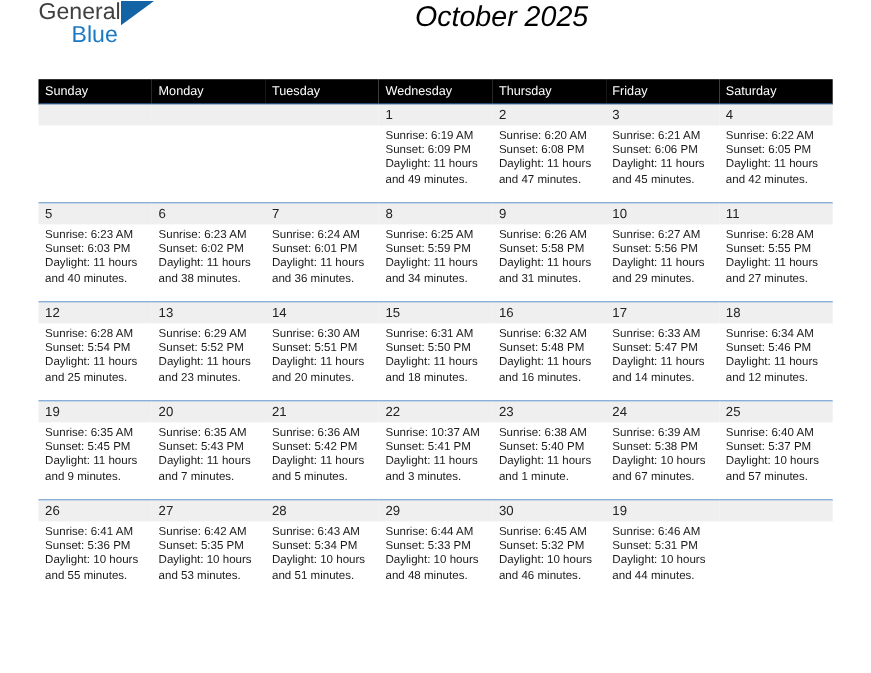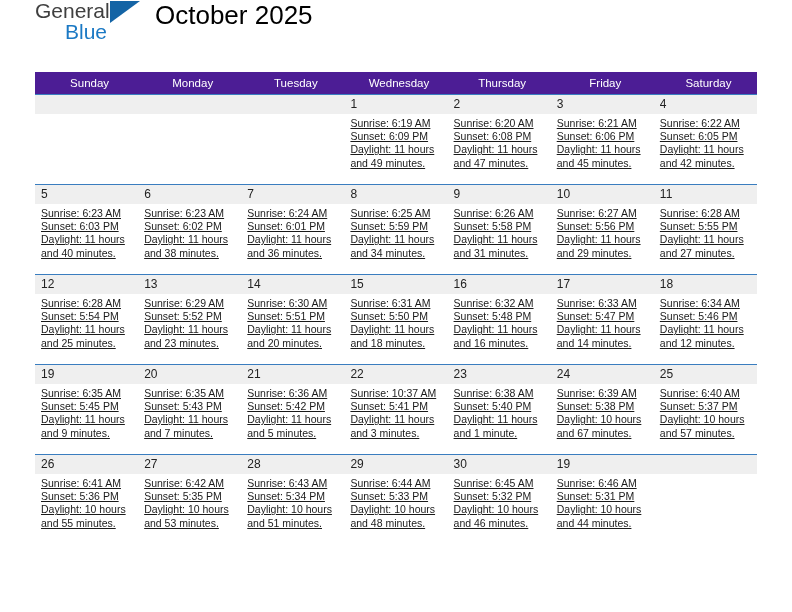--- a/index.html
+++ b/index.html
@@ -56,22 +56,23 @@
   .logo-tri {
     position: absolute;
     left: 75px;
     top: 1px;
     width: 0;
     height: 0;
     border-left: 30px solid #1464a5;
     border-bottom: 22px solid transparent;
   }
   .title-block {
-    text-align: left;
+    text-align: center;
     flex: 1 1 auto;
+    font-style: italic;
   }
   .month-title {
     font-size: 26px;
     color: #000;
     line-height: 30px;
     font-weight: normal;
     margin: 0;
   }
   .location {
     font-size: 14px;
@@ -80,25 +81,25 @@
     margin-top: 6px;
   }
 
   
   .calendar {
     width: 722px;
     border-collapse: collapse;
     table-layout: fixed;
   }
   .dayhead th {
-    background: #4c1d95;
+    background: #000000;
     color: #ffffff;
     font-size: 11.5px;
     font-weight: normal;
-    text-align: center;
+    text-align: left;
     padding: 5px 0 5px 6px;
     height: 20px;
     box-sizing: border-box;
   }
   .week-row td {
     vertical-align: top;
     border-top: 1.5px solid #3a7dbf;
     padding: 0;
     height: 89px;
     box-sizing: border-box;
@@ -115,21 +116,20 @@
     padding: 3px 0 3px 6px;
     height: 19px;
     box-sizing: border-box;
     line-height: 13px;
   }
   .info {
     padding: 3px 7px 0 6px;
     font-size: 10.5px;
     line-height: 13.2px;
     color: #1a1a1a;
-    text-decoration: underline;
   }
   .info div {
     white-space: nowrap;
   }
   .empty .daynum { background: #efefef; }
 </style>
 </head>
 <body>
 
 <div class="page">

